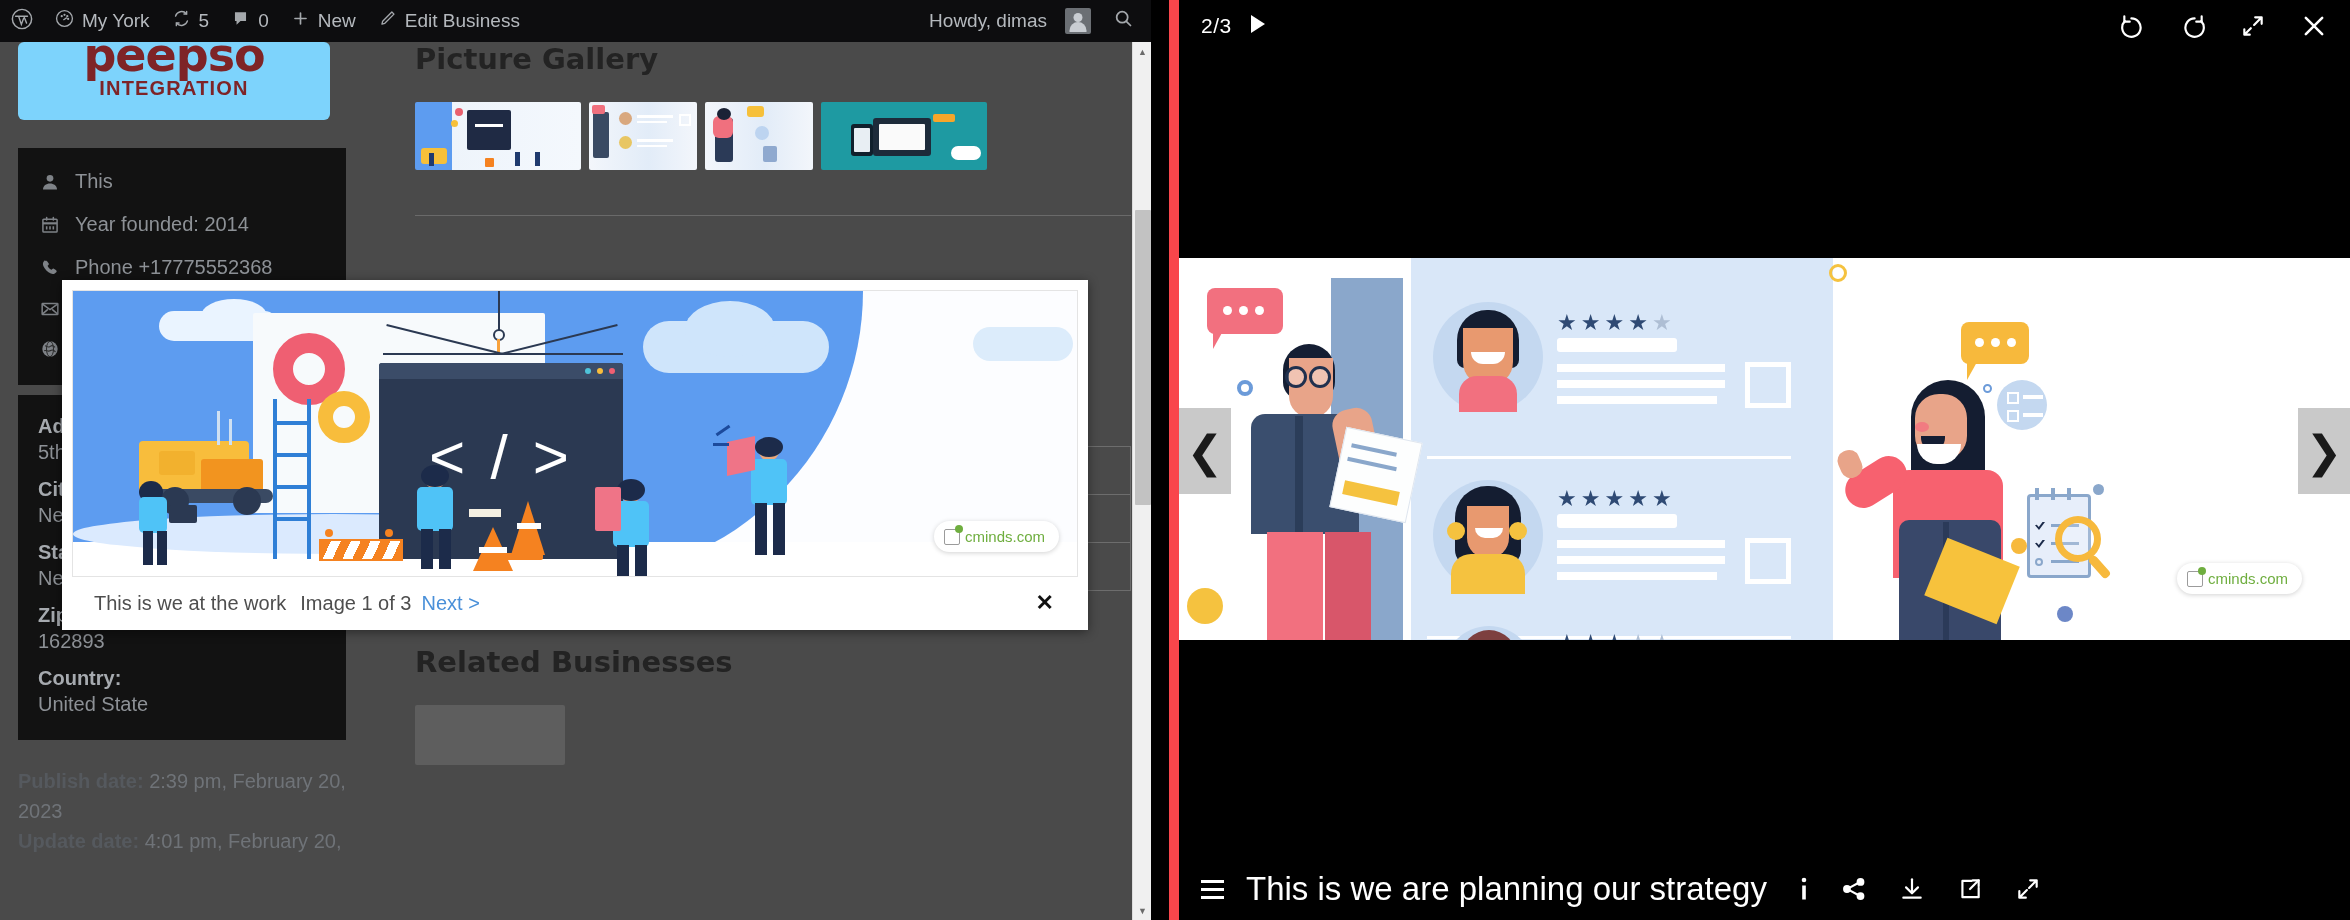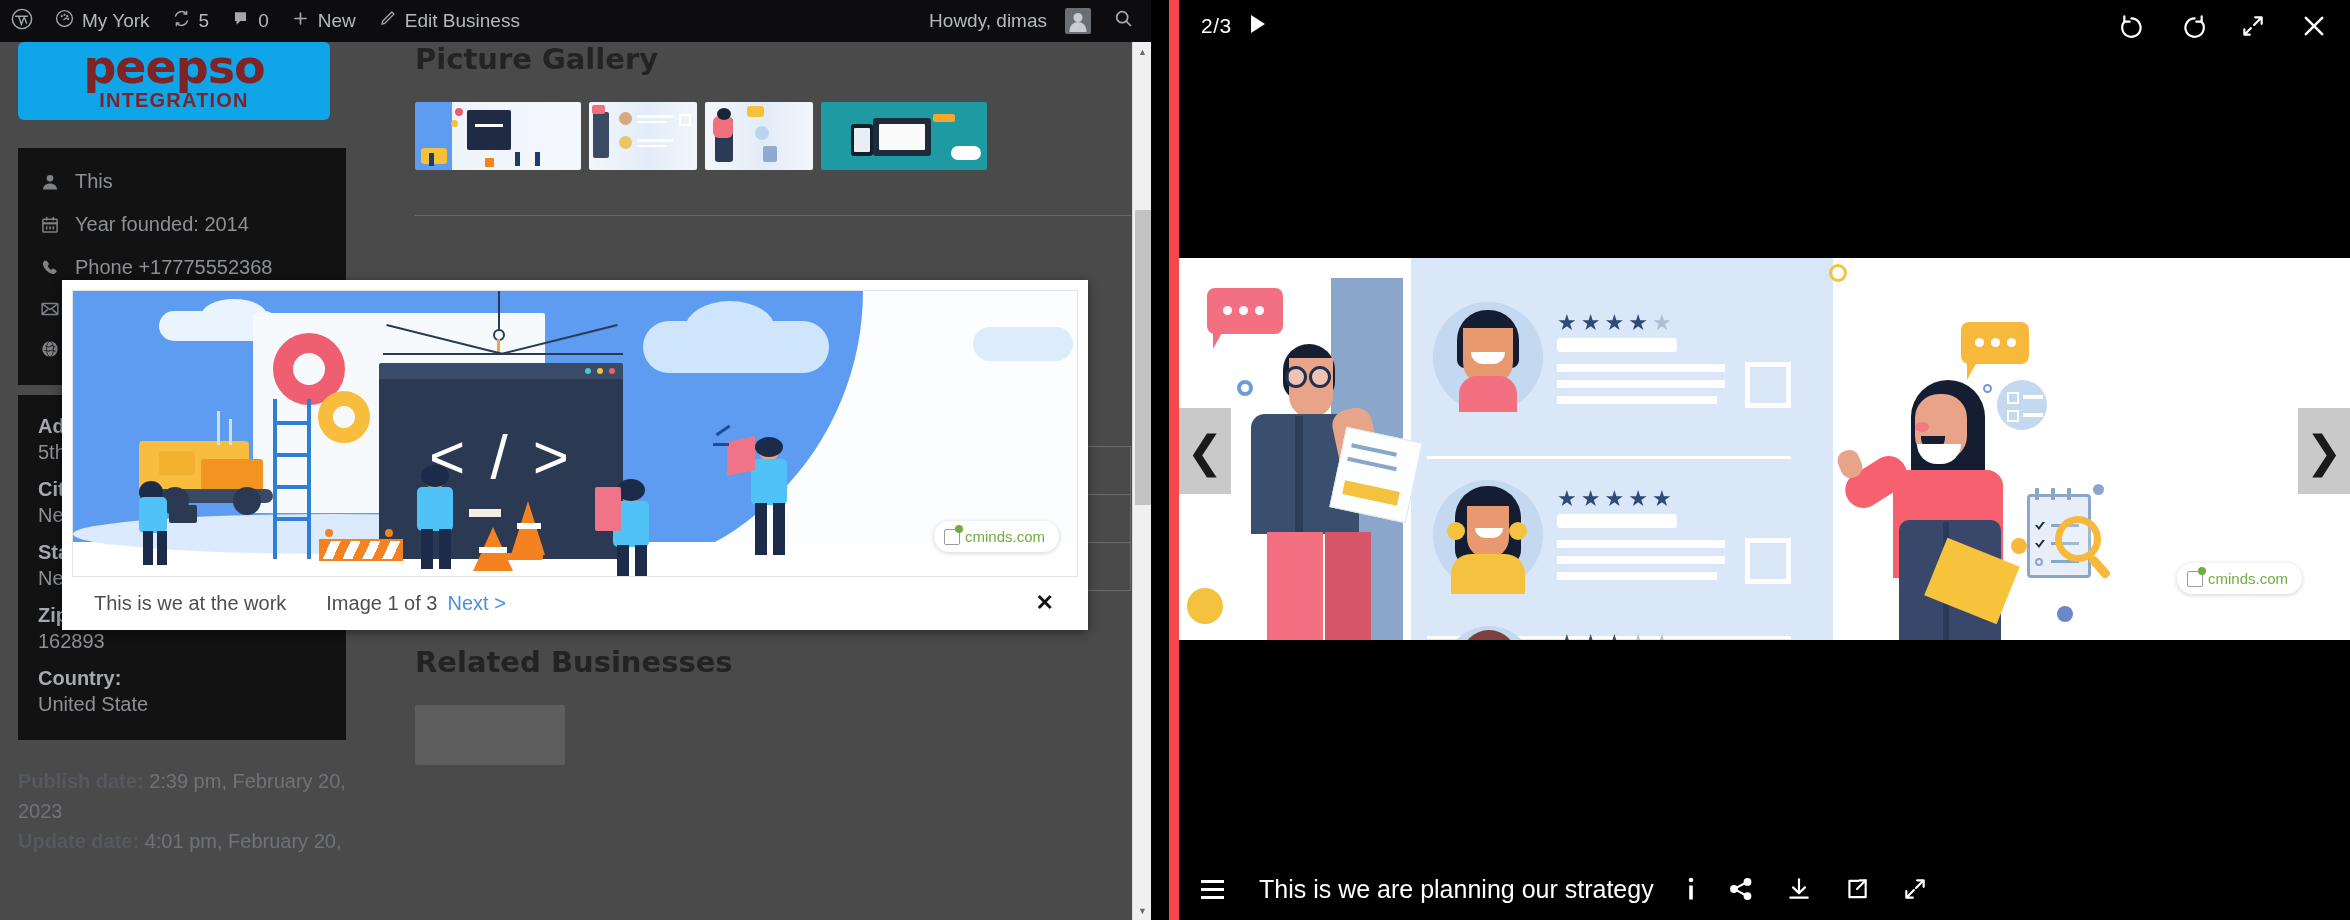--- a/index.html
+++ b/index.html
@@ -44,24 +44,24 @@
   .avatar-sq::after{
     content:""; position:absolute; left:50%; bottom:2px; transform:translateX(-50%);
     width:17px; height:10px; border-radius:9px 9px 0 0; background:#c9cdd2;
   }
 
   
   #page-body { position:absolute; left:0; top:42px; width:1151px; height:878px; }
 
   #left-col { position:absolute; left:18px; top:0px; width:328px; }
   .logo-box {
-    width: 312px; height: 78px; background: #0ea5e9; border-radius: 6px;
+    width: 312px; height: 78px; background: #7dd3fc; border-radius: 6px;
     margin-top: 0px; position: relative; overflow: hidden;
     display:flex; flex-direction:column; align-items:center; justify-content:flex-end;
-    padding-bottom: 8px;
+    padding-bottom: 20px;
   }
   .logo-main { font-size: 46px; font-weight: 800; color: #7e2427; letter-spacing:-1px; line-height:.78; font-family:"DejaVu Sans", sans-serif;}
   .logo-sub { font-size: 20px; font-weight: 800; color: #7e2427; letter-spacing: 1.2px; margin-top:3px;}
 
   .info-card {
     margin-top: 28px; background: #121212; padding: 22px 20px 26px 20px;
     width: 328px;
   }
   .info-row { display:flex; align-items:center; gap: 13px; color:#8d9196; font-size:20px; margin-bottom: 20px; }
   .info-row:last-child { margin-bottom: 0; }
@@ -109,21 +109,21 @@
     background:#fff; box-shadow: 0 2px 10px rgba(0,0,0,.45);
     z-index: 30; padding: 10px 10px 0 10px;
   }
   #lb-img {
     width: 1006px; height: 287px; position:relative; overflow:hidden;
     border:1px solid #e4e4e4;
     background: linear-gradient(180deg,#5d9cf0 0%, #5d9cf0 100%);
   }
   #lb-bar { height: 52px; display:flex; align-items:center; position:relative; padding-left: 22px;}
   #lb-bar .cap { color:#4e4e4e; font-size: 20px; }
-  #lb-bar .cnt { color:#4e4e4e; font-size: 20px; margin-left: 40px;}
+  #lb-bar .cnt { color:#4e4e4e; font-size: 20px; margin-left: 14px;}
   #lb-bar .nxt { color:#4a90d9; font-size: 20px; margin-left: 10px; cursor:pointer;}
   #lb-close{ position:absolute; right: 24px; top: 13px; font-size:22px; font-weight:bold; color:#111; cursor:pointer;}
 
   .cminds-badge{
     position:absolute; background:#fff; border-radius: 22px; display:flex; align-items:center;
     gap:5px; padding: 7px 14px 7px 10px; box-shadow: 0 1px 5px rgba(0,0,0,.18);
     font-size: 15px; color:#6fae3f; font-family:"Liberation Sans", sans-serif;
   }
   .cube{ width:16px; height:16px; border:1.6px solid #9b9b9b; position:relative; border-radius:2px;}
   .cube::after{ content:""; position:absolute; right:-4px; top:-5px; width:8px; height:8px; border-radius:50%; background:#6fae3f;}
@@ -154,21 +154,21 @@
   }
   #nav-prev{ left: 0px; }
   #nav-next{ right: 0px; }
 
   #v-bottom{
     position:absolute; left:0; bottom:0; width:1171px; height: 62px;
     display:flex; align-items:center; padding: 0 22px; color:#fff; z-index:12;
   }
   #menu-ico{ display:flex; flex-direction:column; gap:5px; margin-right:22px; cursor:pointer;}
   #menu-ico i{ display:block; width:23px; height:3px; background:#fff;}
-  #v-title{ font-size: 25px; color:#fff;margin-left:13px; }
+  #v-title{ font-size: 33px; color:#fff; }
   .v-bot-ico{ margin-left: 32px; cursor:pointer; display:flex; align-items:center;}
 
   
   .sh { position:absolute; }
 </style>
 </head>
 <body>
 
 <div id="root">
 

